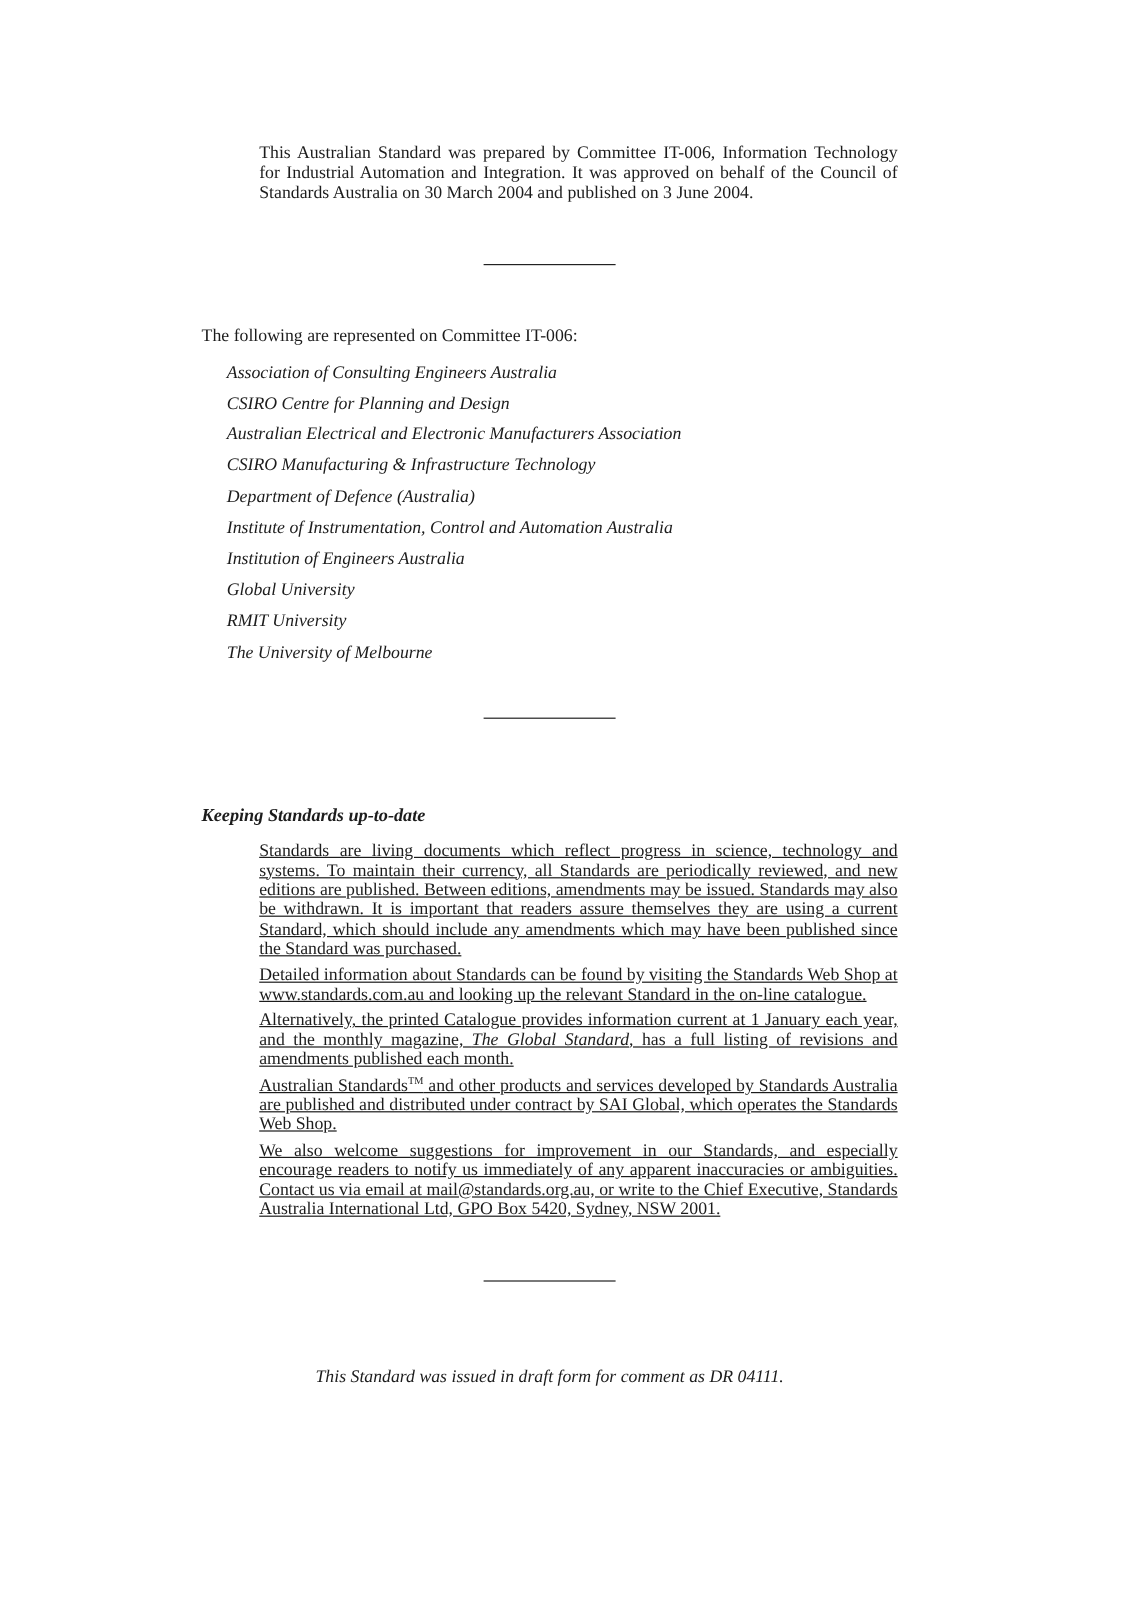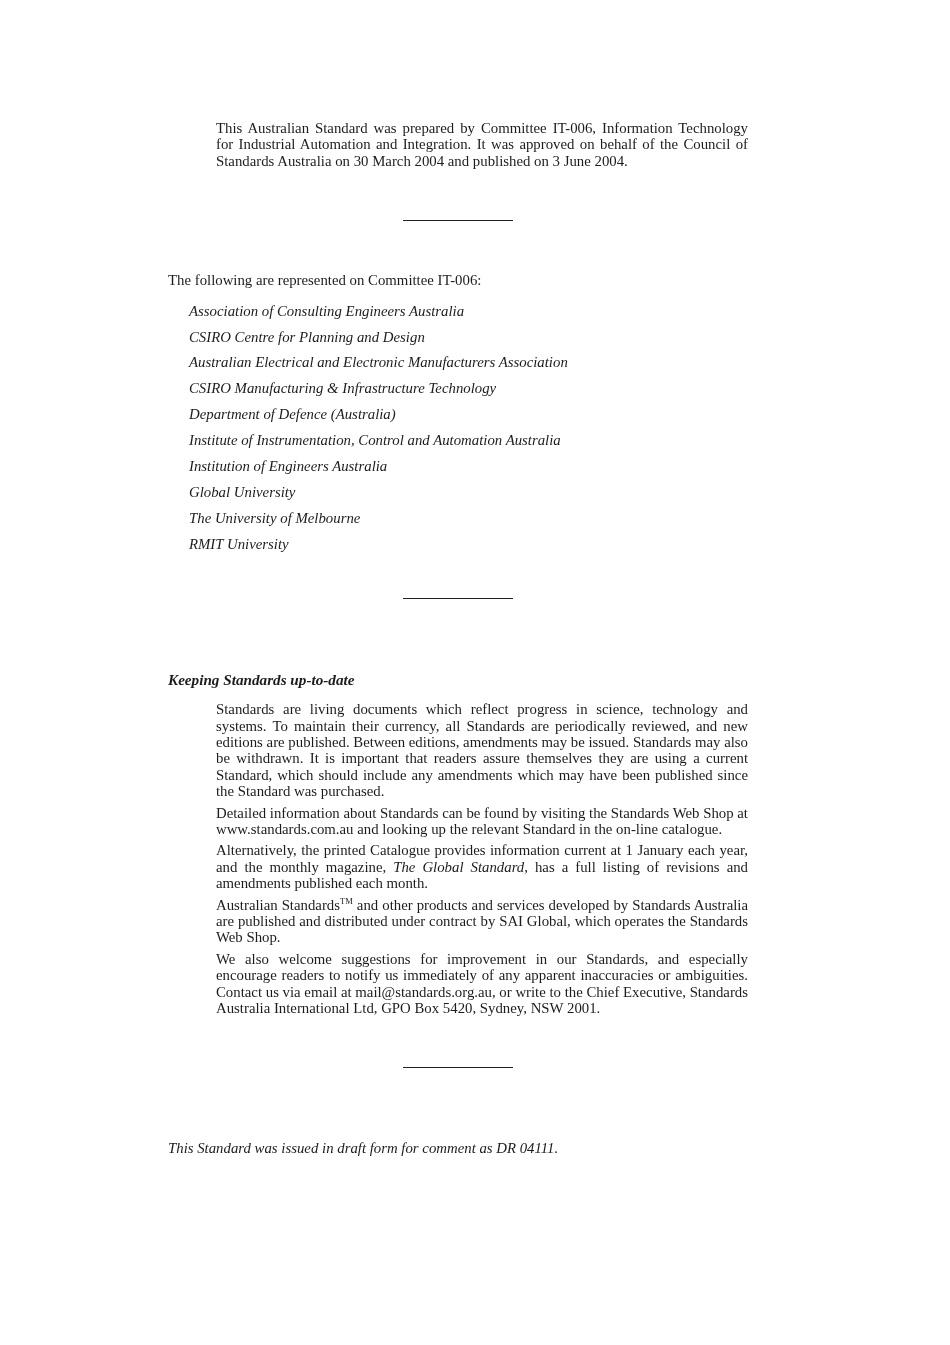--- a/index.html
+++ b/index.html
@@ -46,29 +46,30 @@
     margin-bottom: 9.5px;
   }
   .section-heading {
     margin-top: 72px;
     font-size: 15.2px;
     font-weight: bold;
     text-align: left;
     line-height: 18px;
     font-style: italic;
   }
-  .body-paragraphs { margin-top: 12px; }
+  .body-paragraphs { margin-top: 12px; text-decoration: underline; }
   .body-para:not(:first-child) { margin-top: 5px; }
   .body-para sup {
     font-size: 0.58em;
     line-height: 0;
   }
   .draft-note {
     margin-top: 72px;
     font-style: italic;
+    text-align: center;
   }
 </style>
 </head>
 <body>
 
 <div class="content">
 
   <p class="intro justified">This Australian Standard was prepared by Committee IT-006, Information Technology for Industrial Automation and Integration. It was approved on behalf of the Council of Standards Australia on 30 March 2004 and published on 3 June 2004.</p>
 
   <div class="rule rule-1"></div>
@@ -77,22 +78,22 @@
 
   <div class="committee-list">
       <div class="committee-item">Association of Consulting Engineers Australia</div>
       <div class="committee-item">CSIRO Centre for Planning and Design</div>
       <div class="committee-item">Australian Electrical and Electronic Manufacturers Association</div>
       <div class="committee-item">CSIRO Manufacturing &amp; Infrastructure Technology</div>
       <div class="committee-item">Department of Defence (Australia)</div>
       <div class="committee-item">Institute of Instrumentation, Control and Automation Australia</div>
       <div class="committee-item">Institution of Engineers Australia</div>
       <div class="committee-item">Global University</div>
+      <div class="committee-item">RMIT University</div>
       <div class="committee-item">The University of Melbourne</div>
-      <div class="committee-item">RMIT University</div>
     </div>
 
   <div class="rule rule-2"></div>
 
   <h2 class="section-heading">Keeping Standards up-to-date</h2>
 
   <div class="body-paragraphs">
       <p class="body-para justified"><span>Standards are living documents which reflect progress in science, technology and systems. To maintain their currency, all Standards are periodically reviewed, and new editions are published. Between editions, amendments may be issued. Standards may also be withdrawn. It is important that readers assure themselves they are using a current Standard, which should include any amendments which may have been published since the Standard was purchased.</span></p>
       <p class="body-para justified"><span>Detailed information about Standards can be found by visiting the Standards Web Shop at www.standards.com.au and looking up the relevant Standard in the on-line catalogue.</span></p>
       <p class="body-para justified"><span>Alternatively, the printed Catalogue provides information current at 1 January each year, and the monthly magazine, </span><i>The Global Standard</i><span>, has a full listing of revisions and amendments published each month.</span></p>

